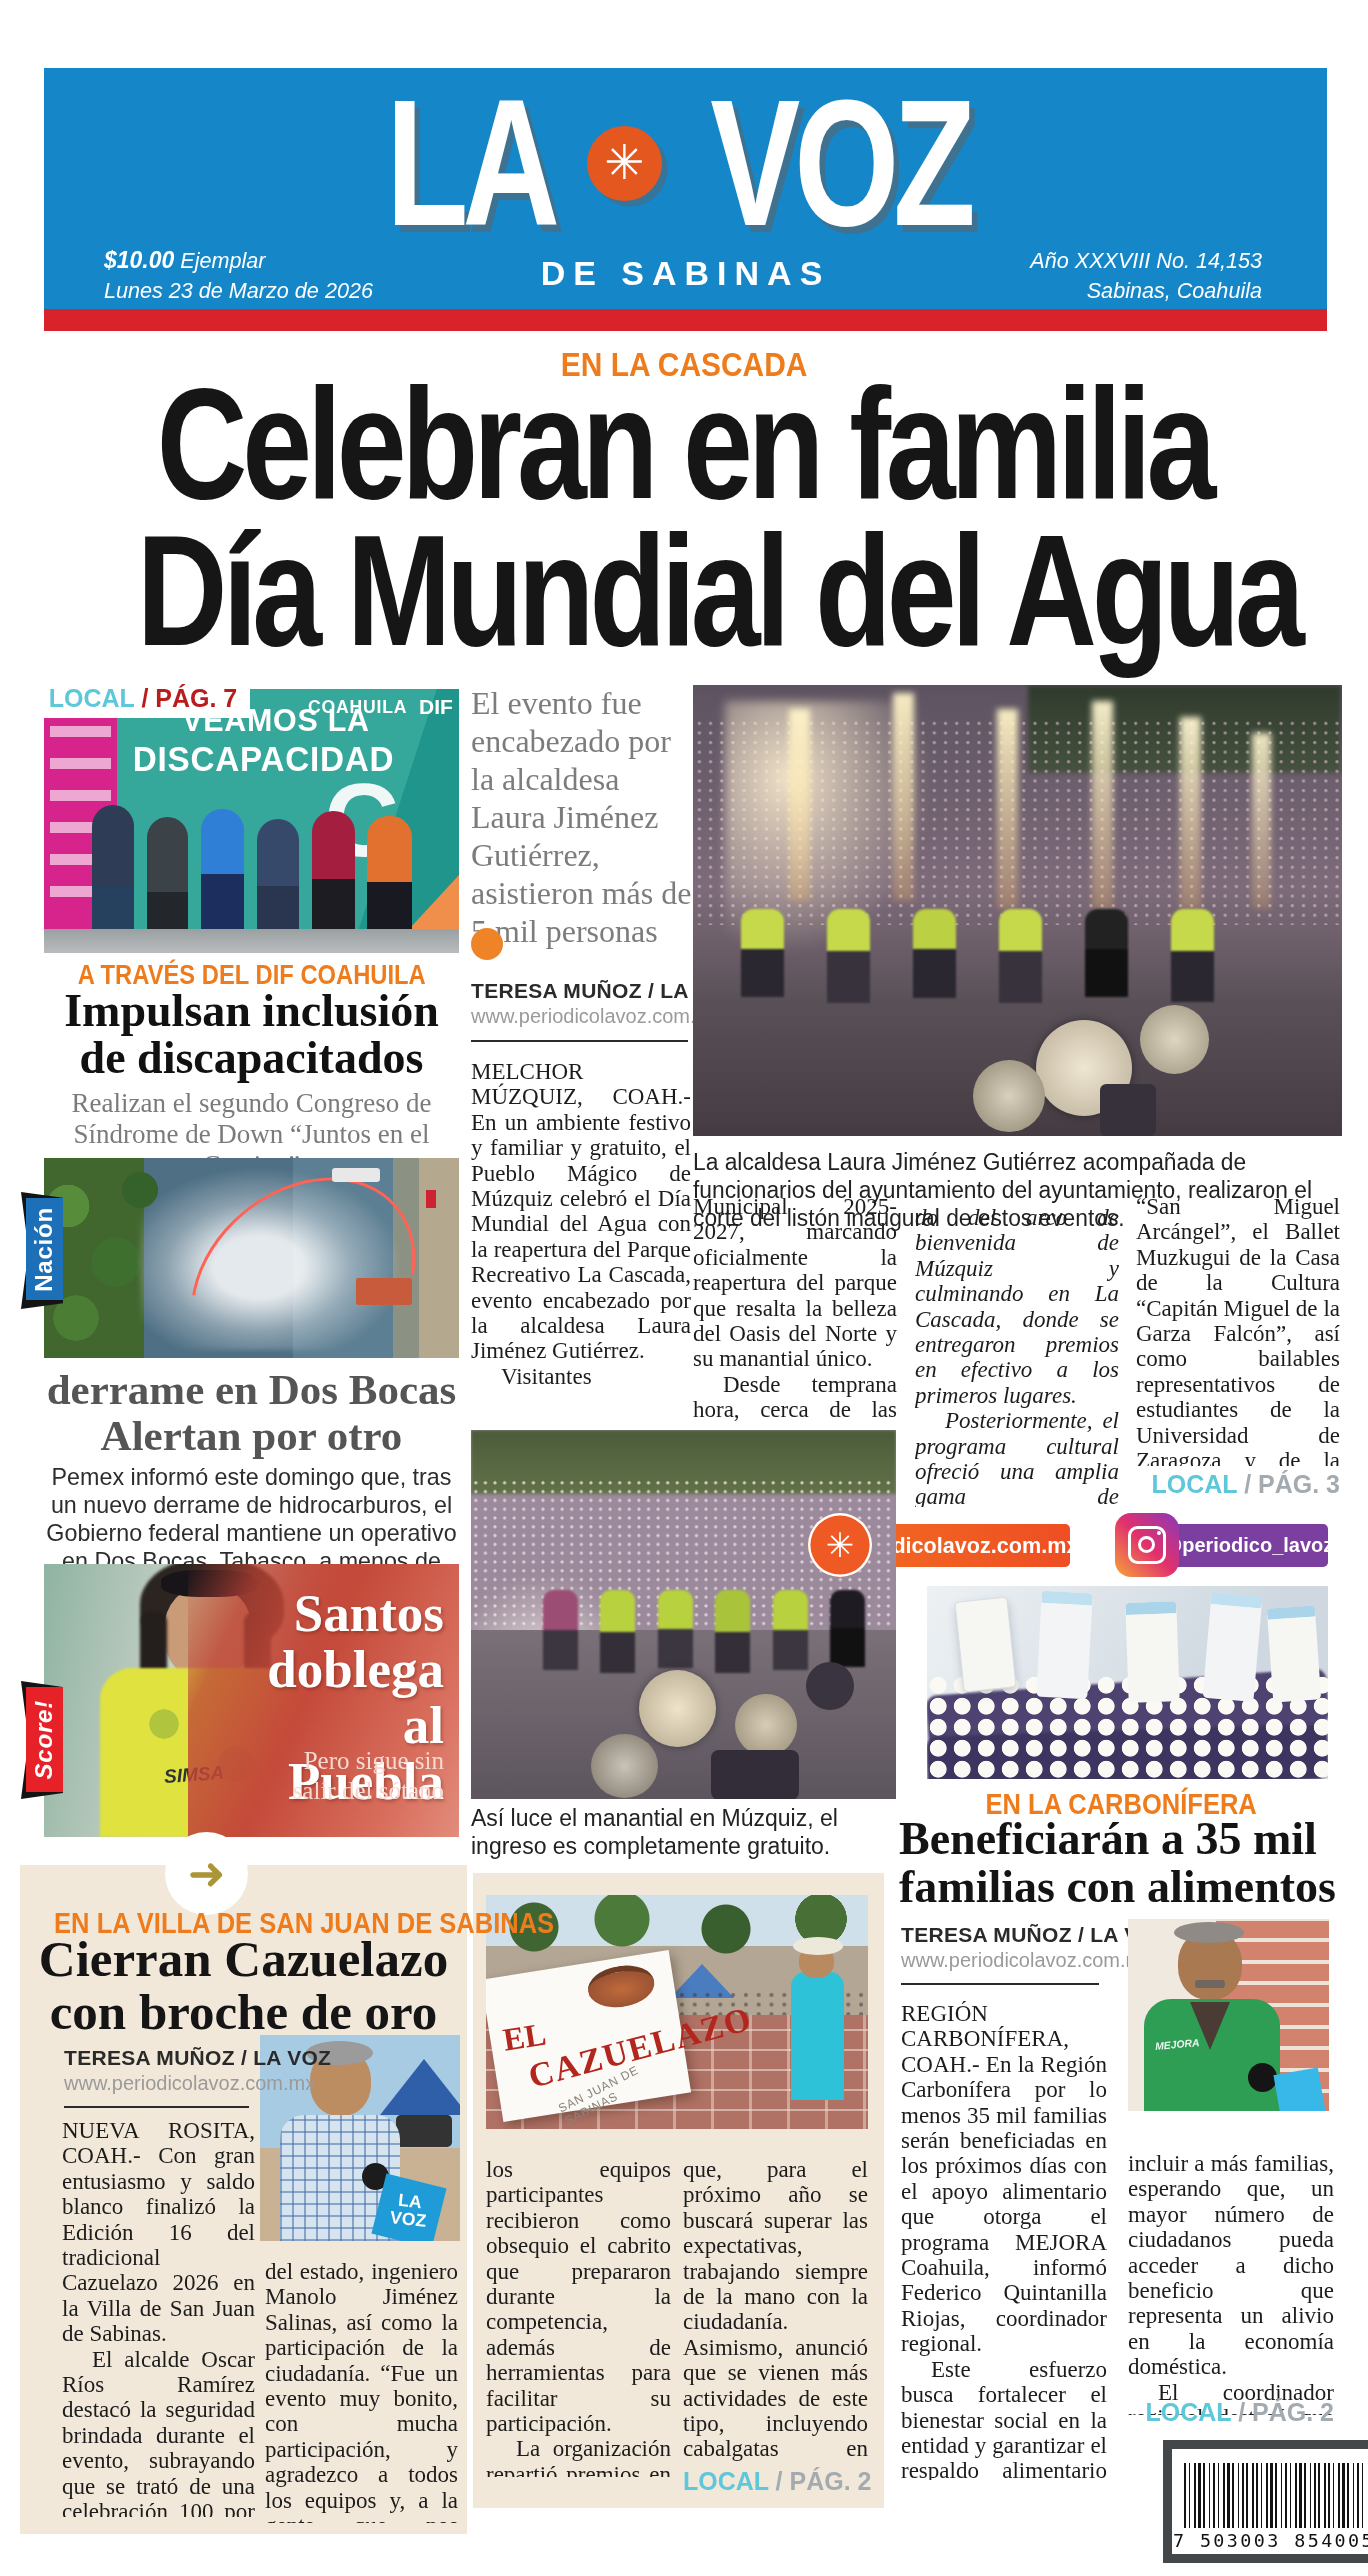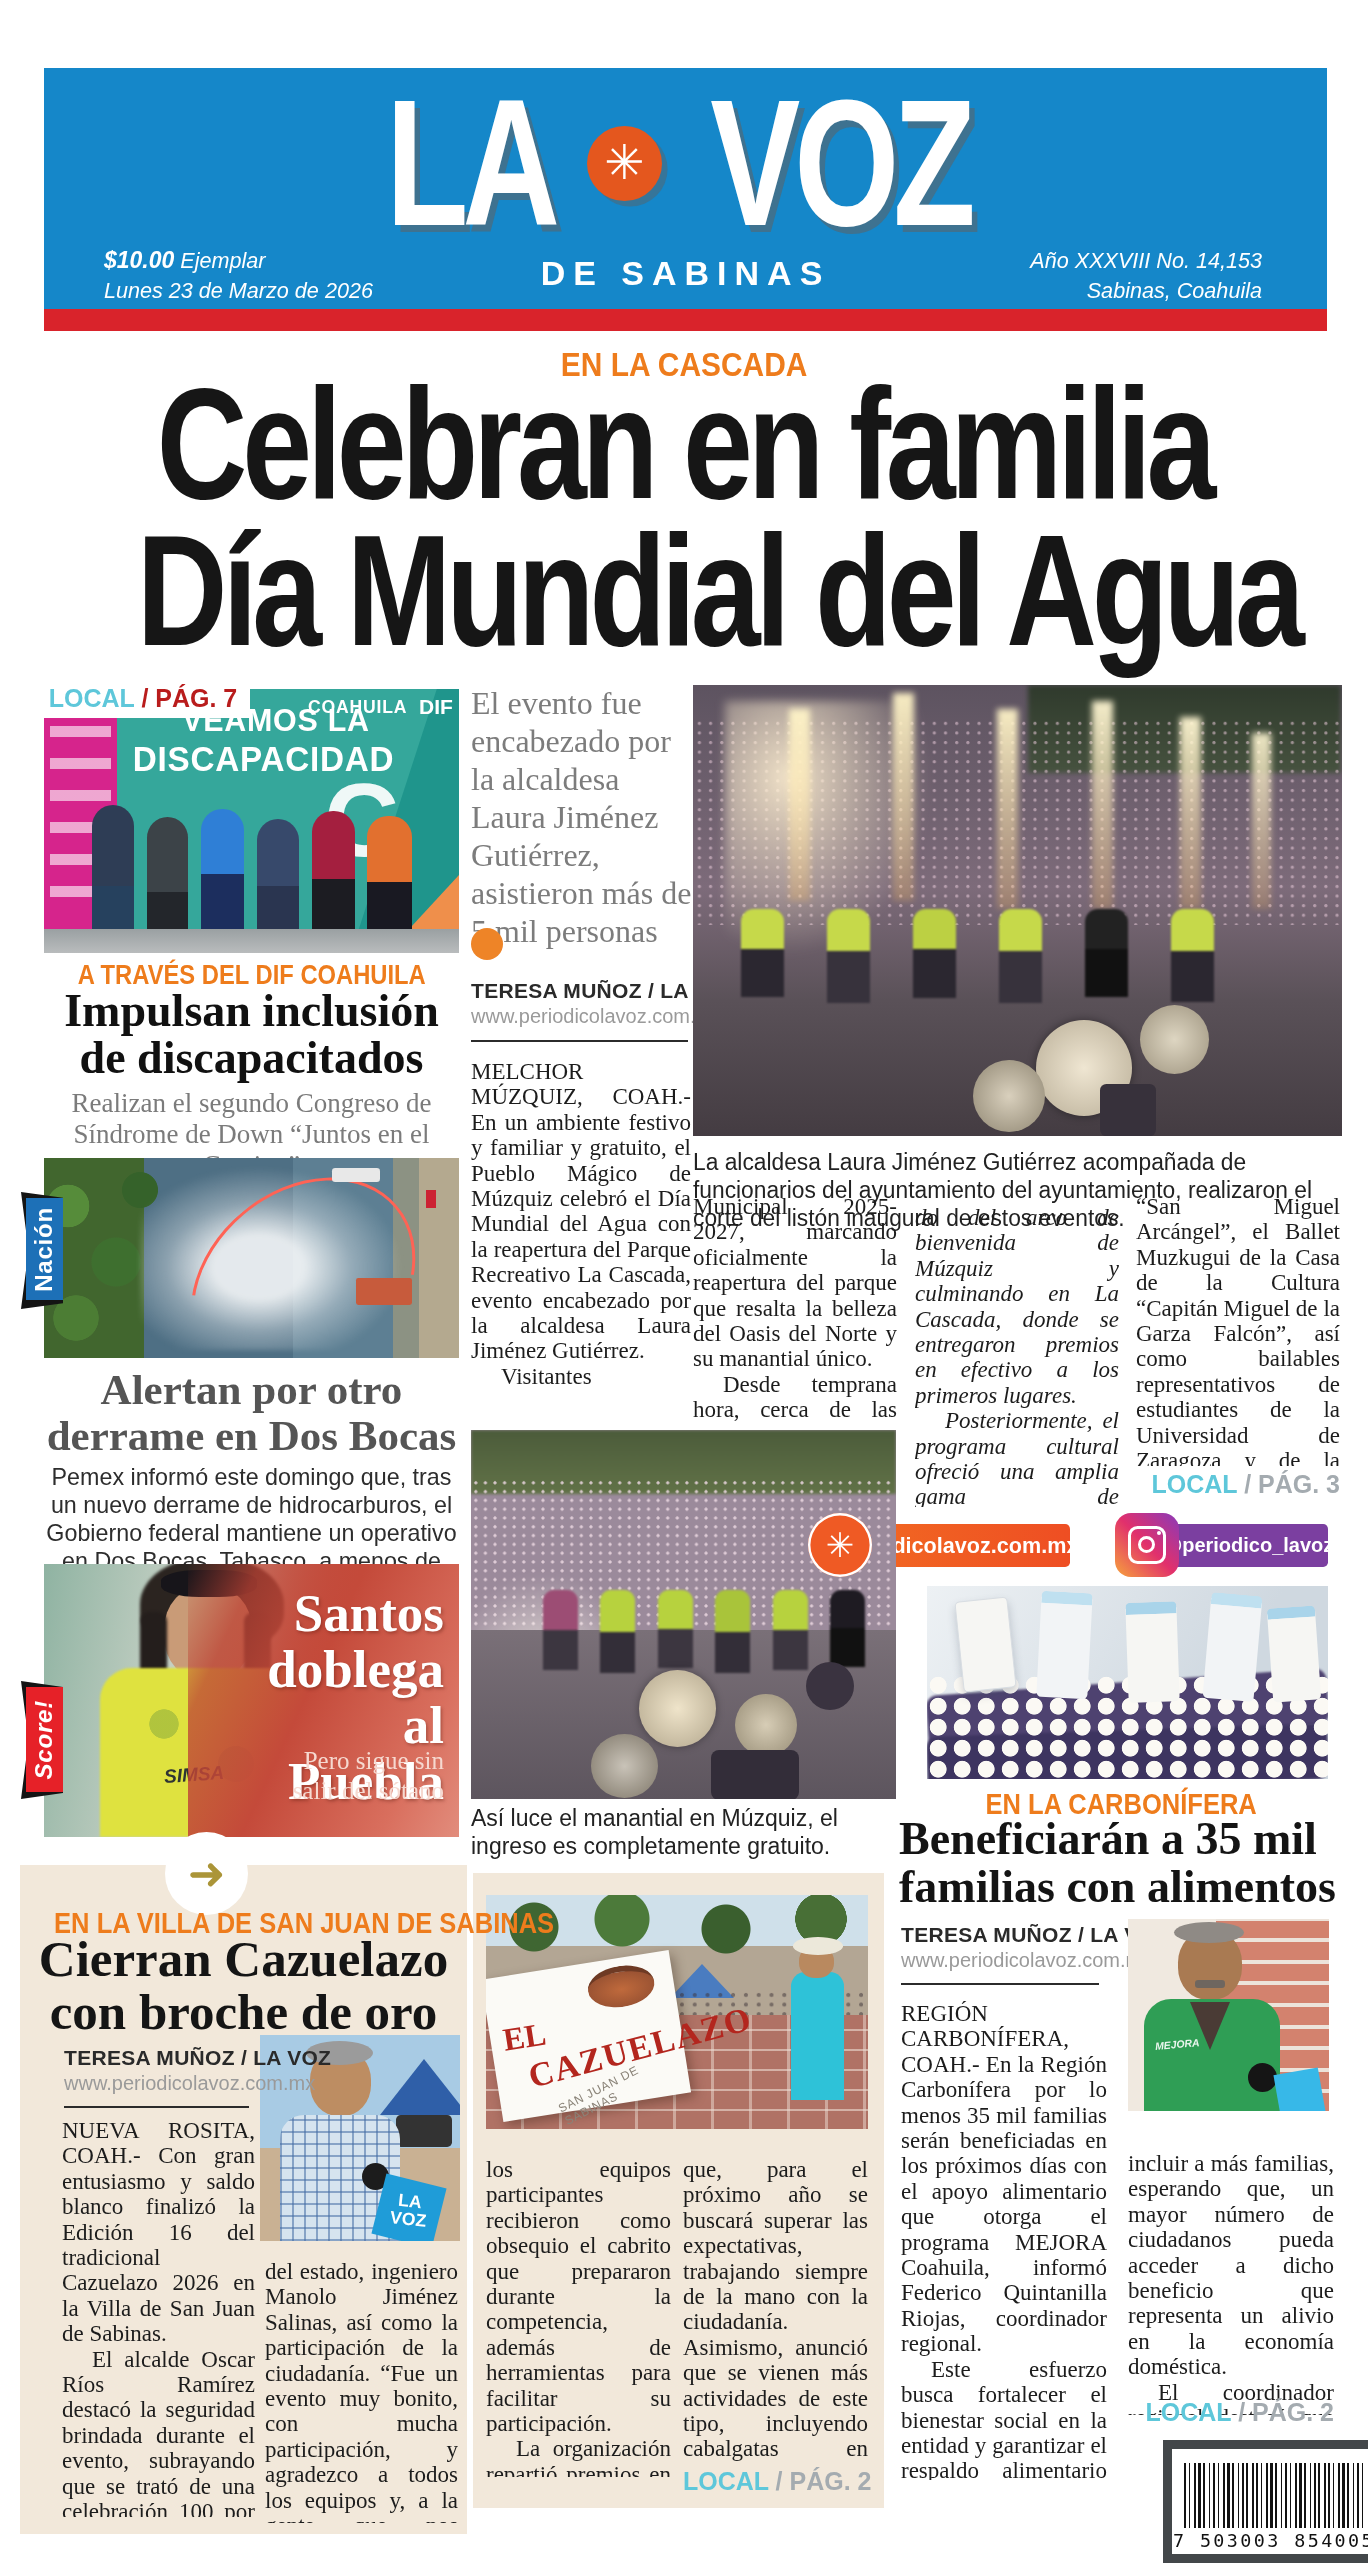--- a/index.html
+++ b/index.html
@@ -157,22 +157,22 @@
     <div class="abs" style="left:375px;top:0;width:40px;height:200px;background:#b4a98f;"></div>
     <div class="abs" style="left:382px;top:32px;width:9.6px;height:17.6px;background:#c23;"></div>
     <div class="abs" style="left:288px;top:9.6px;width:48px;height:14.4px;background:#e8e8e8;border-radius:3.2px;"></div>
     <div class="abs" style="left:312px;top:120px;width:56px;height:27px;background:#c75b3c;border-radius:2.4px;"></div>
   </div>
   <div class="abs ribbon-back" style="left:21px;top:1192px;width:42px;height:117px;clip-path:polygon(0 0,100% 5%,100% 95%,0 100%,18% 50%);"></div>
   <div class="abs ribbon" style="left:25.6px;top:1198px;width:37px;height:102px;background:#1d70b7;">
     <span>Nación</span>
   </div>
   <div class="abs serif" style="left:28px;top:1367px;width:447px;text-align:center;font-weight:700;font-size:43px;line-height:46px;color:#555;">
+    <div>derrame en Dos Bocas</div>
     <div>Alertan por  otro</div>
-    <div>derrame en Dos Bocas</div>
   </div>
   <div class="abs" style="left:38px;top:1463px;width:427px;text-align:center;font-size:24px;line-height:28px;color:#2d2d2d;transform:scaleX(.97);">Pemex informó este domingo que, tras un nuevo derrame de hidrocarburos, el Gobierno federal mantiene un operativo en Dos Bocas, Tabasco, a menos de una semana del incendio en la refinería Olmeca.</div>
 
   <div class="abs photo" style="left:44px;top:1564px;width:415px;height:273px;
        background:linear-gradient(100deg,#8fb3a2 0%,#c3cfc3 30%,#d9d2bd 48%,#cf7a66 62%,#c44a3a 78%,#d96f5e 100%);">
     <div class="abs" style="left:96px;top:-8px;width:144px;height:96px;background:#2b2420;border-radius:50% 50% 40% 40%;filter:blur(1.6px);"></div>
     <div class="abs" style="left:120px;top:21px;width:88px;height:96px;background:#c99b77;border-radius:46%;"></div>
     <div class="abs" style="left:117px;top:6.4px;width:96px;height:27px;background:#17151a;border-radius:40%;"></div>
     <div class="abs" style="left:96px;top:48px;width:27px;height:128px;background:#241e1c;filter:blur(1.6px);border-radius:9.6px;"></div>
     <div class="abs" style="left:200px;top:48px;width:27px;height:128px;background:#241e1c;filter:blur(1.6px);border-radius:9.6px;"></div>

